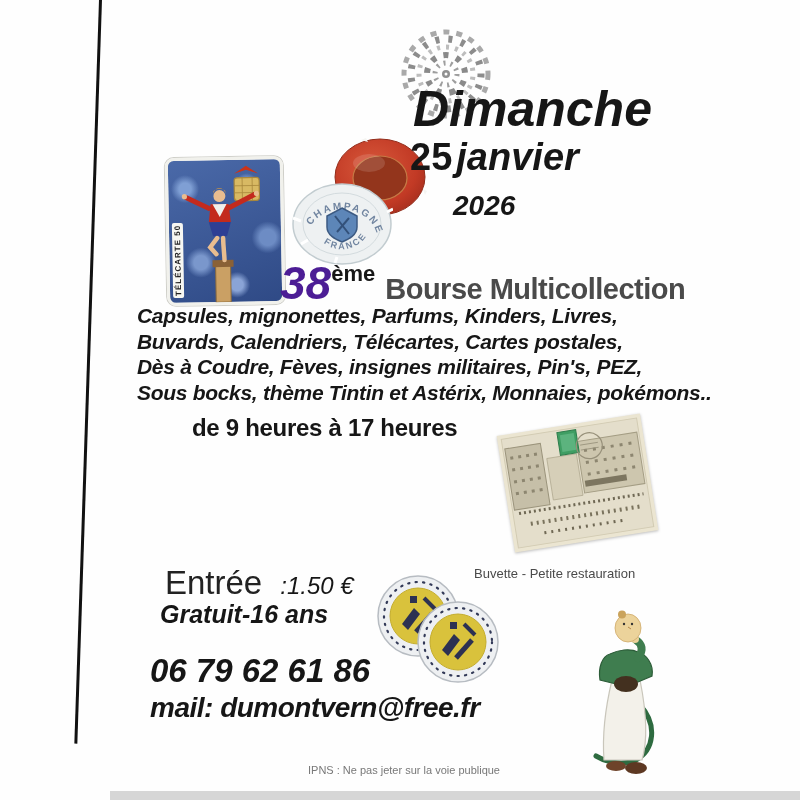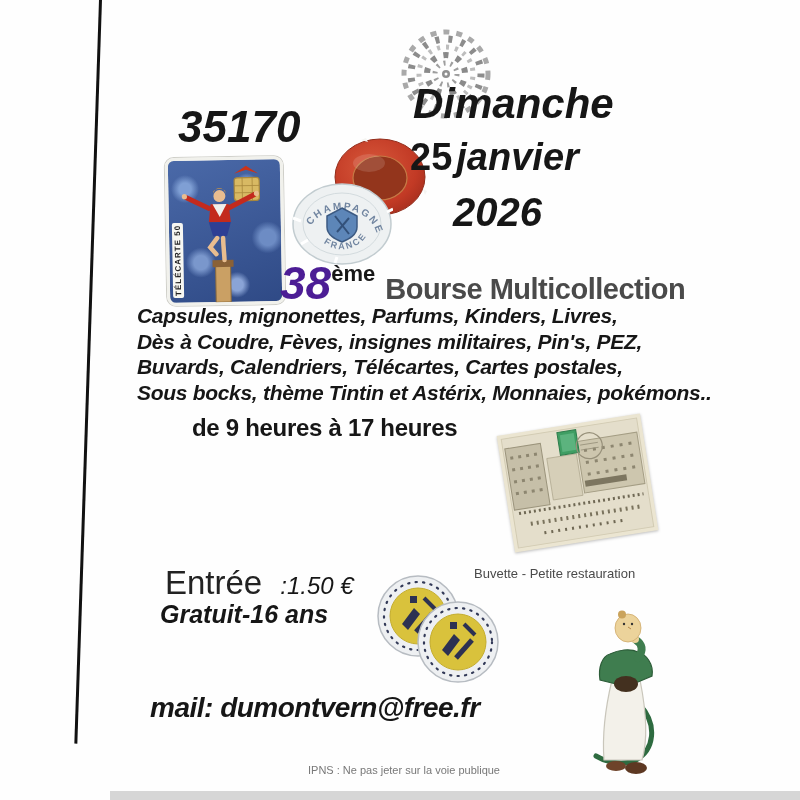--- a/index.html
+++ b/index.html
@@ -10,24 +10,24 @@
   .abs{position:absolute;}
   .bi{font-weight:bold;font-style:italic;}
   .b{font-weight:bold;}
   
   .scan-line{left:99px;top:0;width:3px;height:744px;background:#111;
     transform:rotate(1.9deg);transform-origin:top left;}
   .scan-bottom{left:110px;top:791px;width:690px;height:9px;background:#d6d6d6;}
   
   .city{left:170px;top:36px;font-size:58px;letter-spacing:-1px;}
   .postal{left:178px;top:102px;font-size:44px;}
-  .weekday{left:413px;top:80px;font-size:42px;z-index:3;}
+  .weekday{left:413px;top:80px;font-size:50px;z-index:3;}
   .dayline{left:410px;top:136px;font-size:38px;z-index:3;white-space:nowrap;}
   .dayline .month{font-style:italic;margin-left:4px;}
-  .year{left:453px;top:190px;font-size:40px;z-index:3;}
+  .year{left:453px;top:190px;font-size:28px;z-index:3;}
   
   .titlerow{left:280px;top:256px;white-space:nowrap;z-index:3;}
   .ed-num{font-size:46px;font-weight:bold;font-style:italic;color:#4c1d95;}
   .ed-sup{font-size:22px;font-weight:bold;position:relative;top:-18px;}
   .ed-name{font-size:29px;font-weight:bold;color:#4a4a4a;letter-spacing:-0.5px;margin-left:10px;}
   
   .items{left:137px;top:303px;font-size:21px;line-height:25.5px;
     font-weight:bold;font-style:italic;letter-spacing:-0.3px;white-space:nowrap;z-index:3;}
   .hours{left:192px;top:414px;font-size:24px;letter-spacing:-0.3px;}
   
@@ -136,35 +136,34 @@
       <path d="M44 44 L58 44 L51 57 Z" fill="#efefec"></path>
       <path d="M40 62 L62 62 L58 76 L44 76 Z" fill="#2e3f94"></path>
       <path d="M54 78 C54 88 55 94 55 100" stroke="#e9bd8f" stroke-width="4.5" stroke-linecap="round" fill="none"></path>
       <path d="M48 78 L41 87 L47 94" stroke="#e9bd8f" stroke-width="4.5" stroke-linecap="round" fill="none"></path>
       <circle cx="51" cy="36" r="6" fill="#e9bd8f"></circle>
       <path d="M45 34 A 6 6 0 0 1 57 34 L57 31 A 7 5 0 0 0 45 31 Z" fill="#c89448"></path>
     </svg>
     <span class="card-vtext">TÉLÉCARTE 50</span>
   </div>
 
-  <div class="abs bi postal">35170</div>
   <div class="abs bi weekday">Dimanche</div>
   <div class="abs b dayline">
     <span>25</span><span class="month">janvier</span>
   </div>
   <div class="abs bi year">2026</div>
 
   <div class="abs titlerow">
     <span class="ed-num">38</span><span class="ed-sup">ème</span><span class="ed-name">Bourse Multicollection</span>
   </div>
 
   <div class="abs items">
     <div>Capsules, mignonettes, Parfums, Kinders, Livres,</div>
+    <div>Buvards, Calendriers, Télécartes, Cartes postales,</div>
     <div>Dès à Coudre, Fèves, insignes militaires, Pin's, PEZ,</div>
-    <div>Buvards, Calendriers, Télécartes, Cartes postales,</div>
     <div>Sous bocks, thème Tintin et Astérix, Monnaies, pokémons..</div>
   </div>
 
   <div class="abs b hours">de 9 heures à 17 heures</div>
 
   <div class="abs postcard">
     <svg viewBox="0 0 145 118" width="145" height="118">
       <rect x="4" y="4" width="137" height="110" fill="#e4decb" stroke="#d2cbb3" stroke-width="1"></rect>
       <rect x="6" y="14" width="36" height="62" fill="#c6bfa8" stroke="#9b947c" stroke-width="1"></rect>
       <path d="M10 24 h28 M10 36 h28 M10 48 h28 M10 60 h28" stroke="#8d8670" stroke-width="3" stroke-dasharray="3 5"></path>
@@ -179,20 +178,21 @@
       <rect x="62.5" y="9" width="14" height="17" fill="#5cb37e"></rect>
       <circle cx="90" cy="24" r="13" fill="none" stroke="#97907a" stroke-width="1.2"></circle>
       <path d="M81 22 h18 M81 27 h18" stroke="#97907a" stroke-width="0.8"></path>
     </svg>
   </div>
 
   <div class="abs entree-row">
     <span class="entree-label">Entrée</span><span class="entree-price">:1.50 €</span>
   </div>
   <div class="abs bi gratuit">Gratuit-16 ans</div>
+  <div class="abs bi phone">06 79 62 61 86</div>
   <div class="abs bi mail">mail: dumontvern@free.fr</div>
   <div class="abs buvette">Buvette - Petite restauration</div>
 
   <svg class="abs coins" viewBox="0 0 128 112">
     <g transform="translate(44,42)">
       <circle r="40" fill="#eef0f2" stroke="#b7bcc2" stroke-width="1.5"></circle>
       <circle r="34" fill="none" stroke="#333a58" stroke-width="2.2" stroke-dasharray="1.3 6.2" stroke-linecap="round"></circle>
       <circle r="28" fill="#d9c23c" stroke="#c4ad2e" stroke-width="1"></circle>
       <path d="M-16 8 L-4 -8 L2 -2 L-10 14 Z" fill="#2c3152"></path>
       <path d="M-2 16 L14 -2" stroke="#2c3152" stroke-width="5"></path>

